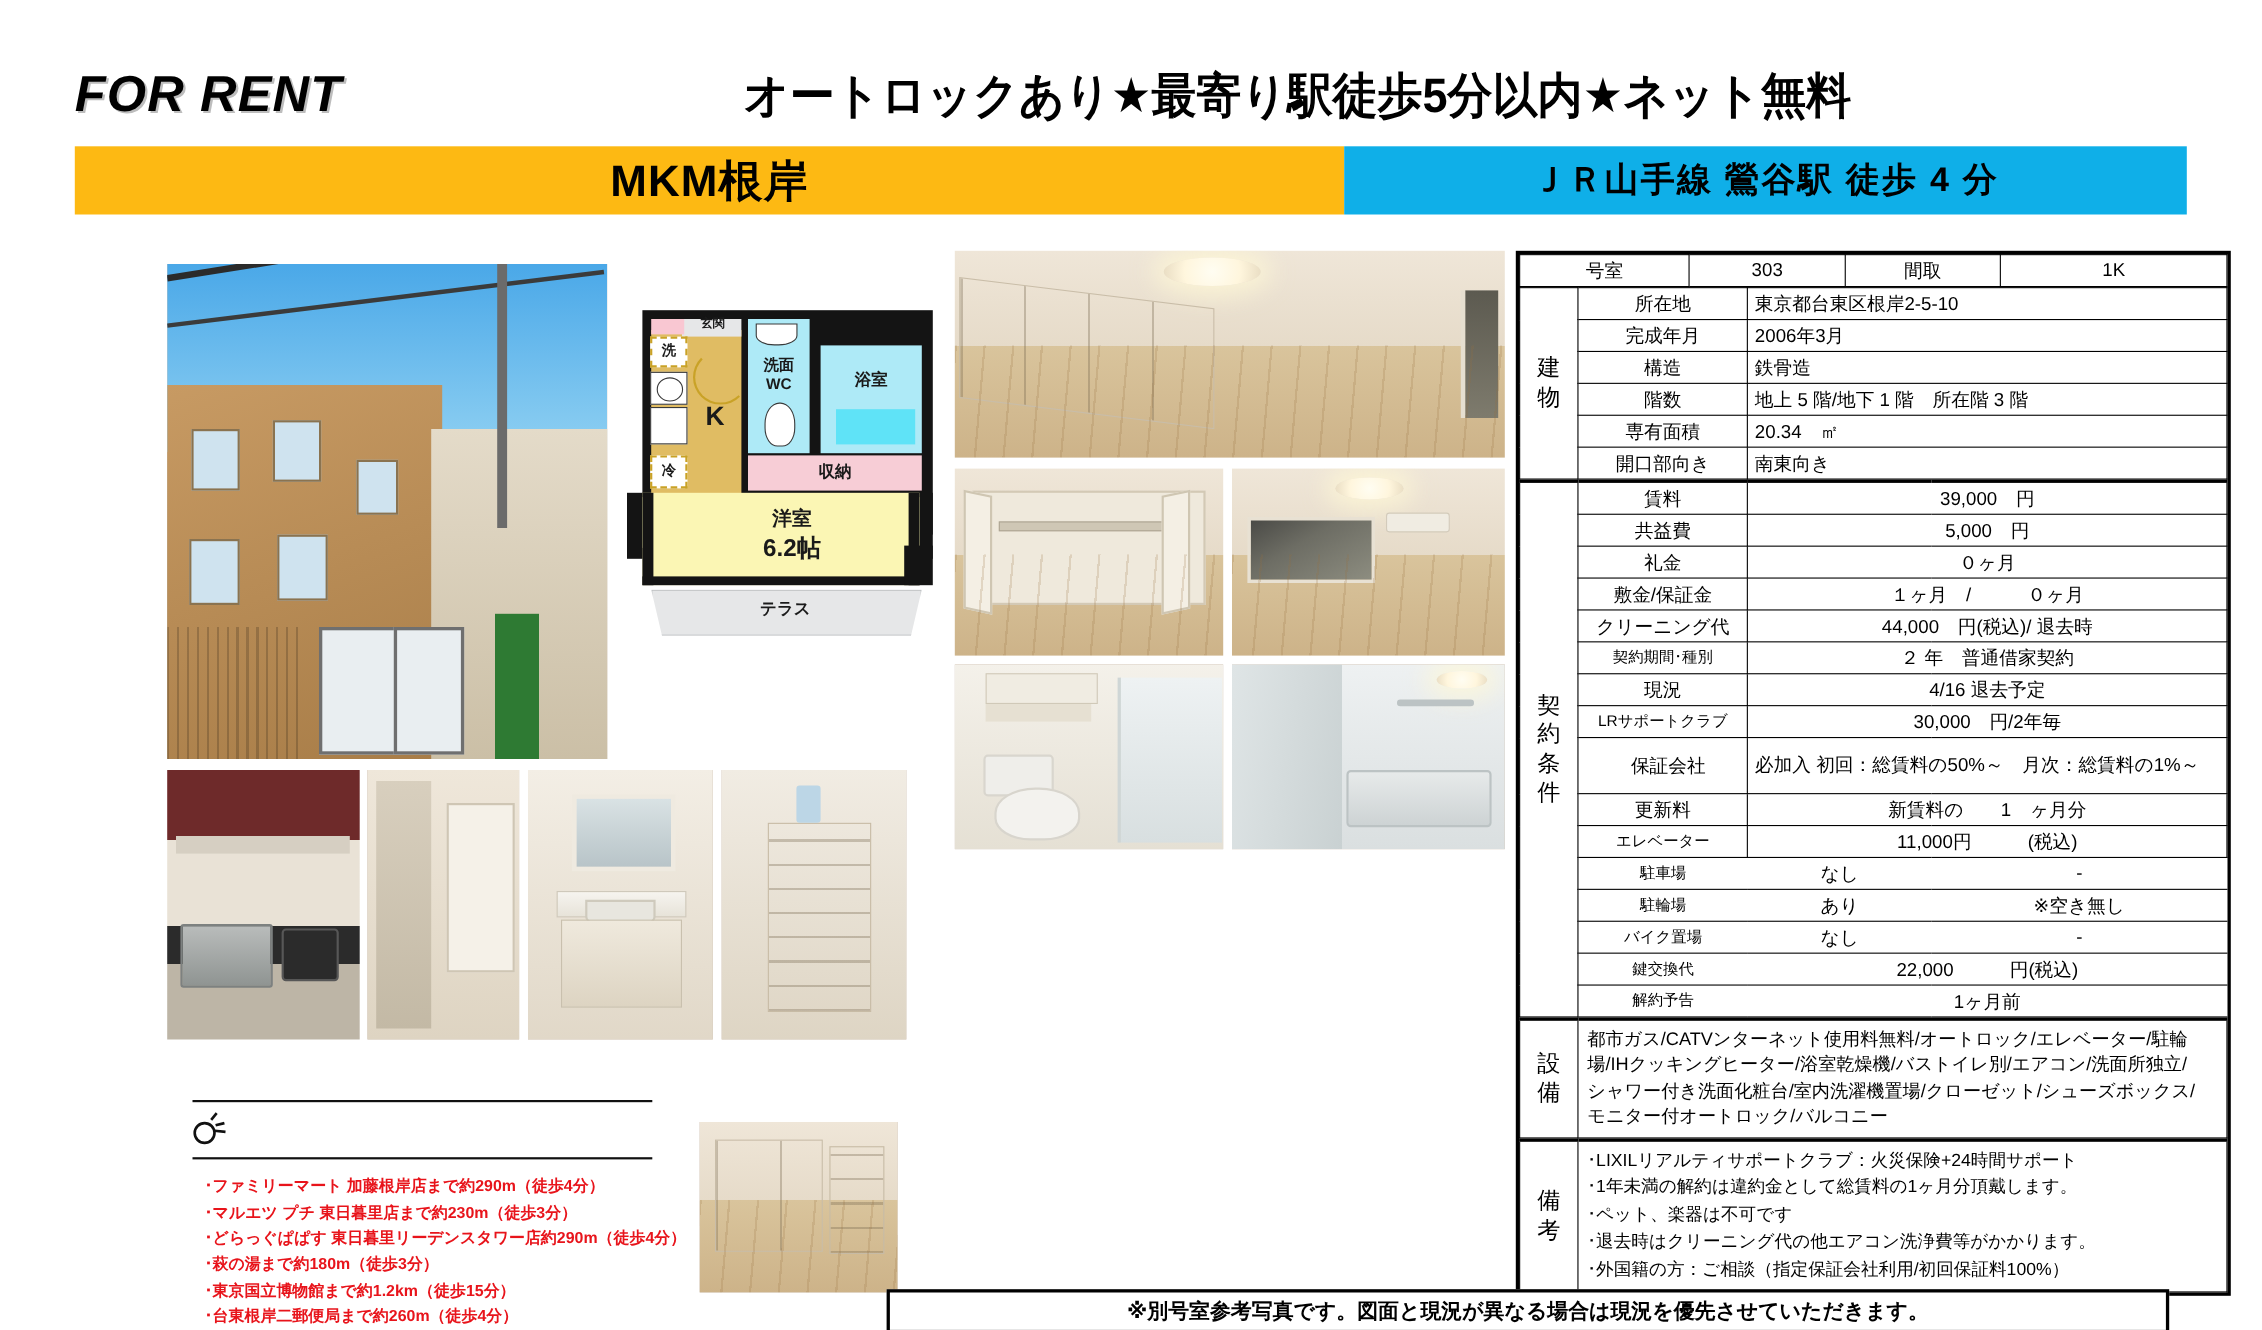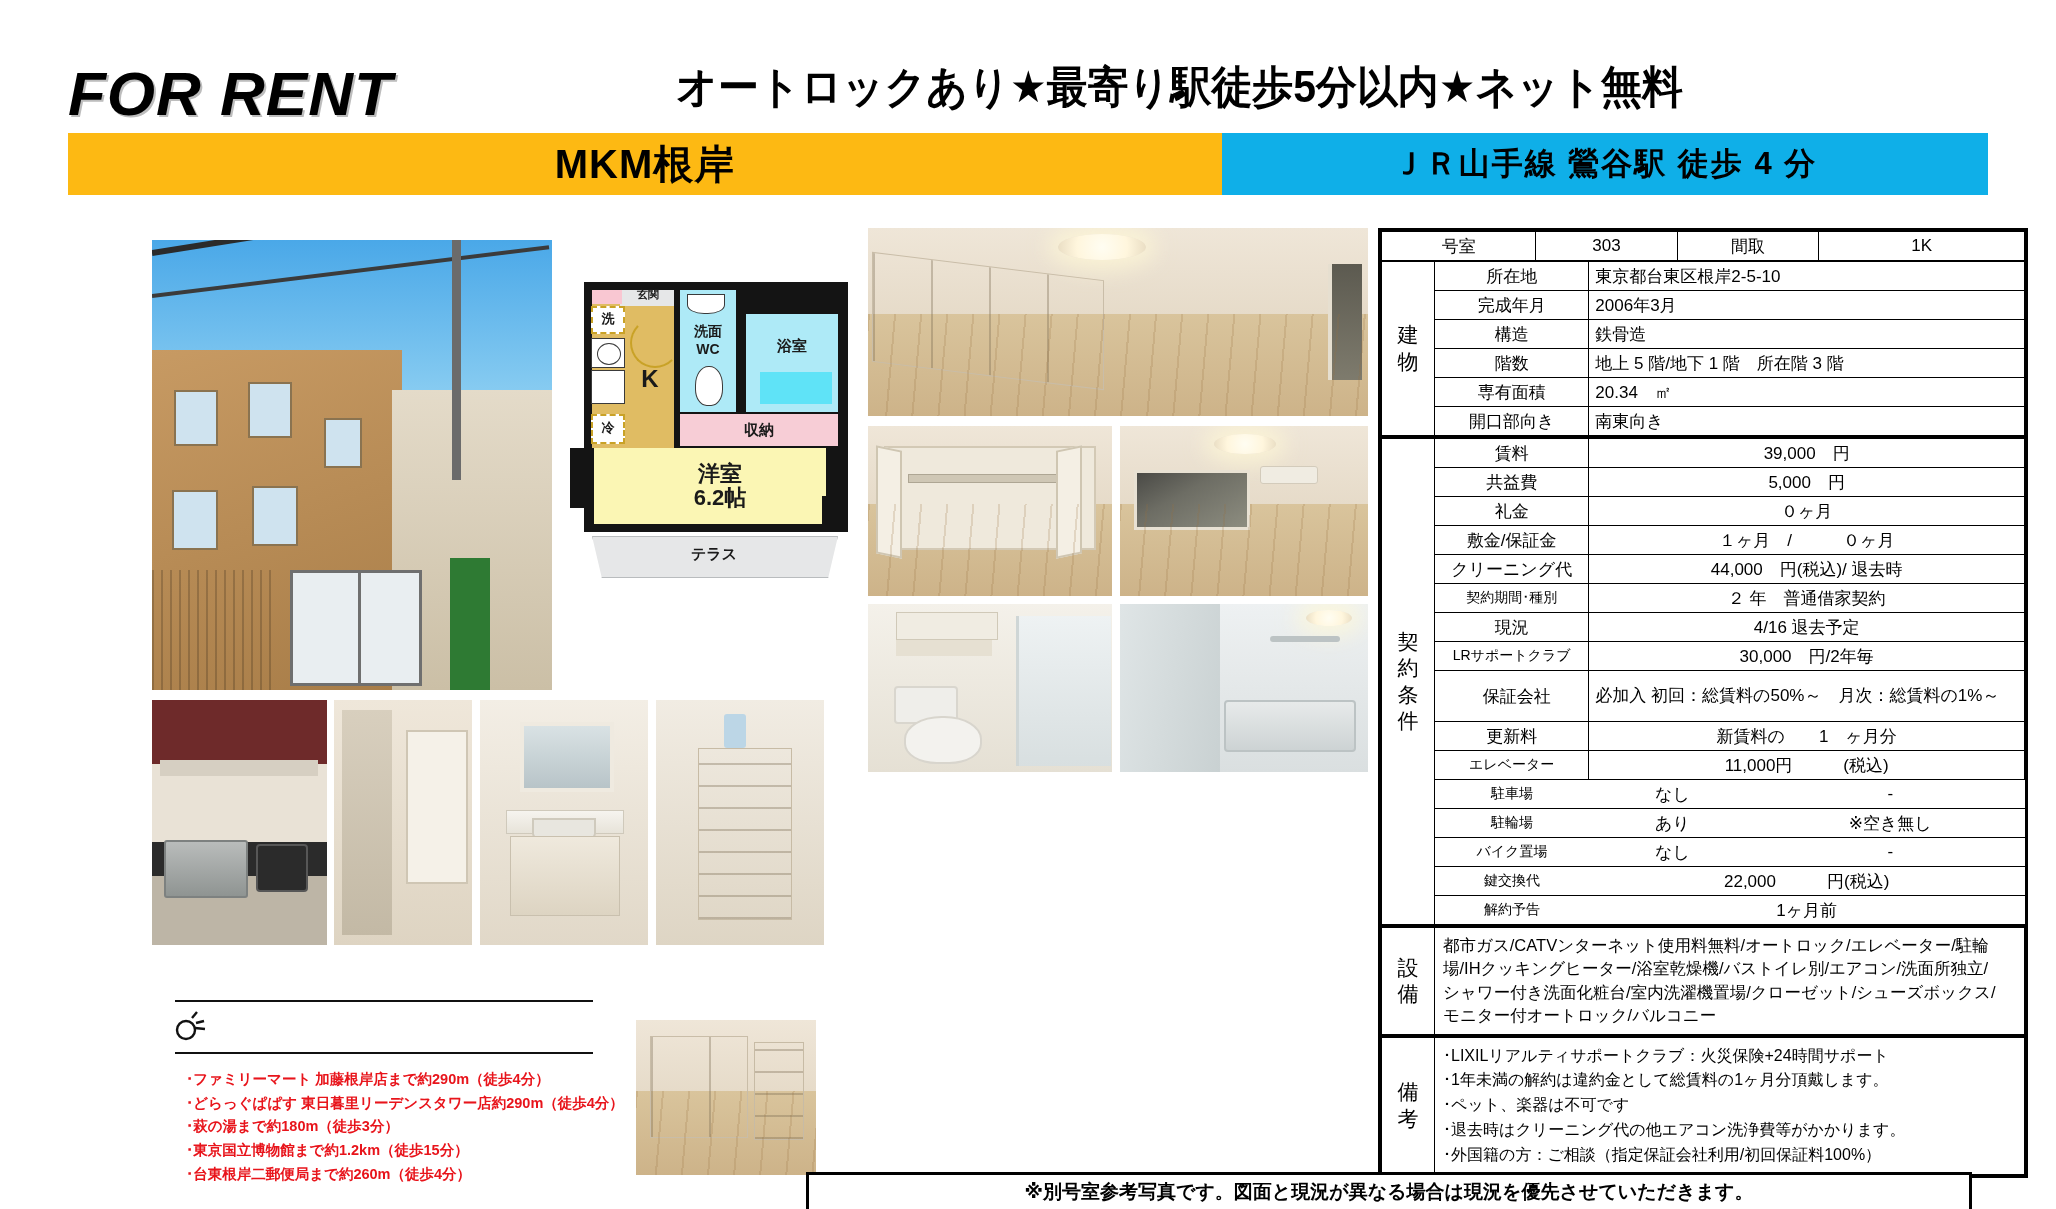--- a/index.html
+++ b/index.html
@@ -5,21 +5,21 @@
   html,body{margin:0;padding:0;background:#fff;}
   body{
     width:2056px;height:1209px;position:relative;overflow:hidden;
     font-family:"Liberation Sans","DejaVu Sans",sans-serif;
     color:#000;
   }
   .abs{position:absolute;}
 
   
   #for-rent{
-    left:68px;top:58px;font-size:62px;font-weight:bold;font-style:italic;
+    left:68px;top:58px;font-size:46px;font-weight:bold;font-style:italic;
     letter-spacing:1px;font-family:"Liberation Sans",sans-serif;
     text-shadow:2px 2px 0 #bdbdbd;
   }
   #tagline{
     left:676px;top:58px;font-size:44px;font-weight:bold;white-space:nowrap;
     transform:scaleX(.93);transform-origin:left top;
   }
   #banner-row{left:68px;top:133px;width:1920px;height:62px;display:flex;}
   #banner-name{background:#FDB913;flex:0 0 1154px;display:flex;align-items:center;justify-content:center;}
   #banner-name span{font-size:40px;font-weight:bold;letter-spacing:1px;}
@@ -254,41 +254,42 @@
   <div class="fp-label" style="left:110px;top:164px;width:158px;font-size:15px;">収納</div>
 
   <div class="fp fp-room" style="left:14px;top:194px;width:252px;height:46px;"></div>
   <div class="fp fp-room" style="left:14px;top:194px;width:252px;height:46px;"></div>
 </div>
 
 <div class="abs" style="left:570px;top:448px;width:292px;height:112px;">
   <div style="position:absolute;left:14px;top:0;width:252px;height:84px;background:#fbf6b4;
      border-left:10px solid #141414;border-right:10px solid #141414;border-bottom:8px solid #141414;box-sizing:border-box;"></div>
   <div style="position:absolute;right:14px;top:48px;width:26px;height:36px;background:#141414;"></div>
-  <div class="fp-label" style="left:60px;top:14px;width:180px;font-size:22px;">洋室</div>
+  <div class="fp-label" style="left:60px;top:14px;width:180px;font-size:18px;">洋室</div>
   <div class="fp-label" style="left:60px;top:38px;width:180px;font-size:22px;">6.2帖</div>
 </div>
 <div class="abs" style="left:570px;top:530px;width:292px;height:54px;">
   <div style="position:absolute;left:22px;top:6px;width:244px;height:40px;background:#e6e7e8;border:1px solid #b9bcbe;
      clip-path:polygon(0 0,100% 0,96% 100%,4% 100%);"></div>
   <div class="fp-label" style="left:22px;top:16px;width:244px;font-size:15px;">テラス</div>
 </div>
 
 <div id="life-rule-top"></div>
 <div class="abs" id="life-head">
   <svg width="34" height="40" viewBox="0 0 34 40" style="position:absolute;left:0;top:4px;">
     <circle cx="11" cy="26" r="9" fill="none" stroke="#111" stroke-width="2.4"></circle>
     <line x1="17" y1="14" x2="22" y2="8" stroke="#111" stroke-width="2.4"></line>
     <line x1="21" y1="19" x2="29" y2="17" stroke="#111" stroke-width="2.4"></line>
     <line x1="20" y1="24" x2="30" y2="25" stroke="#111" stroke-width="2.4"></line>
   </svg>
 </div>
 <div id="life-rule-bot"></div>
 <ul id="life-list">
   <li>･ファミリーマート 加藤根岸店まで約290m（徒歩4分）</li>
+  <li>･マルエツ プチ 東日暮里店まで約230m（徒歩3分）</li>
   <li>･どらっぐぱぱす 東日暮里リーデンスタワー店約290m（徒歩4分）</li>
   <li>･萩の湯まで約180m（徒歩3分）</li>
   <li>･東京国立博物館まで約1.2km（徒歩15分）</li>
   <li>･台東根岸二郵便局まで約260m（徒歩4分）</li>
 </ul>
 
 <div class="abs" id="spec">
 
   <table class="t">
     <tbody>

